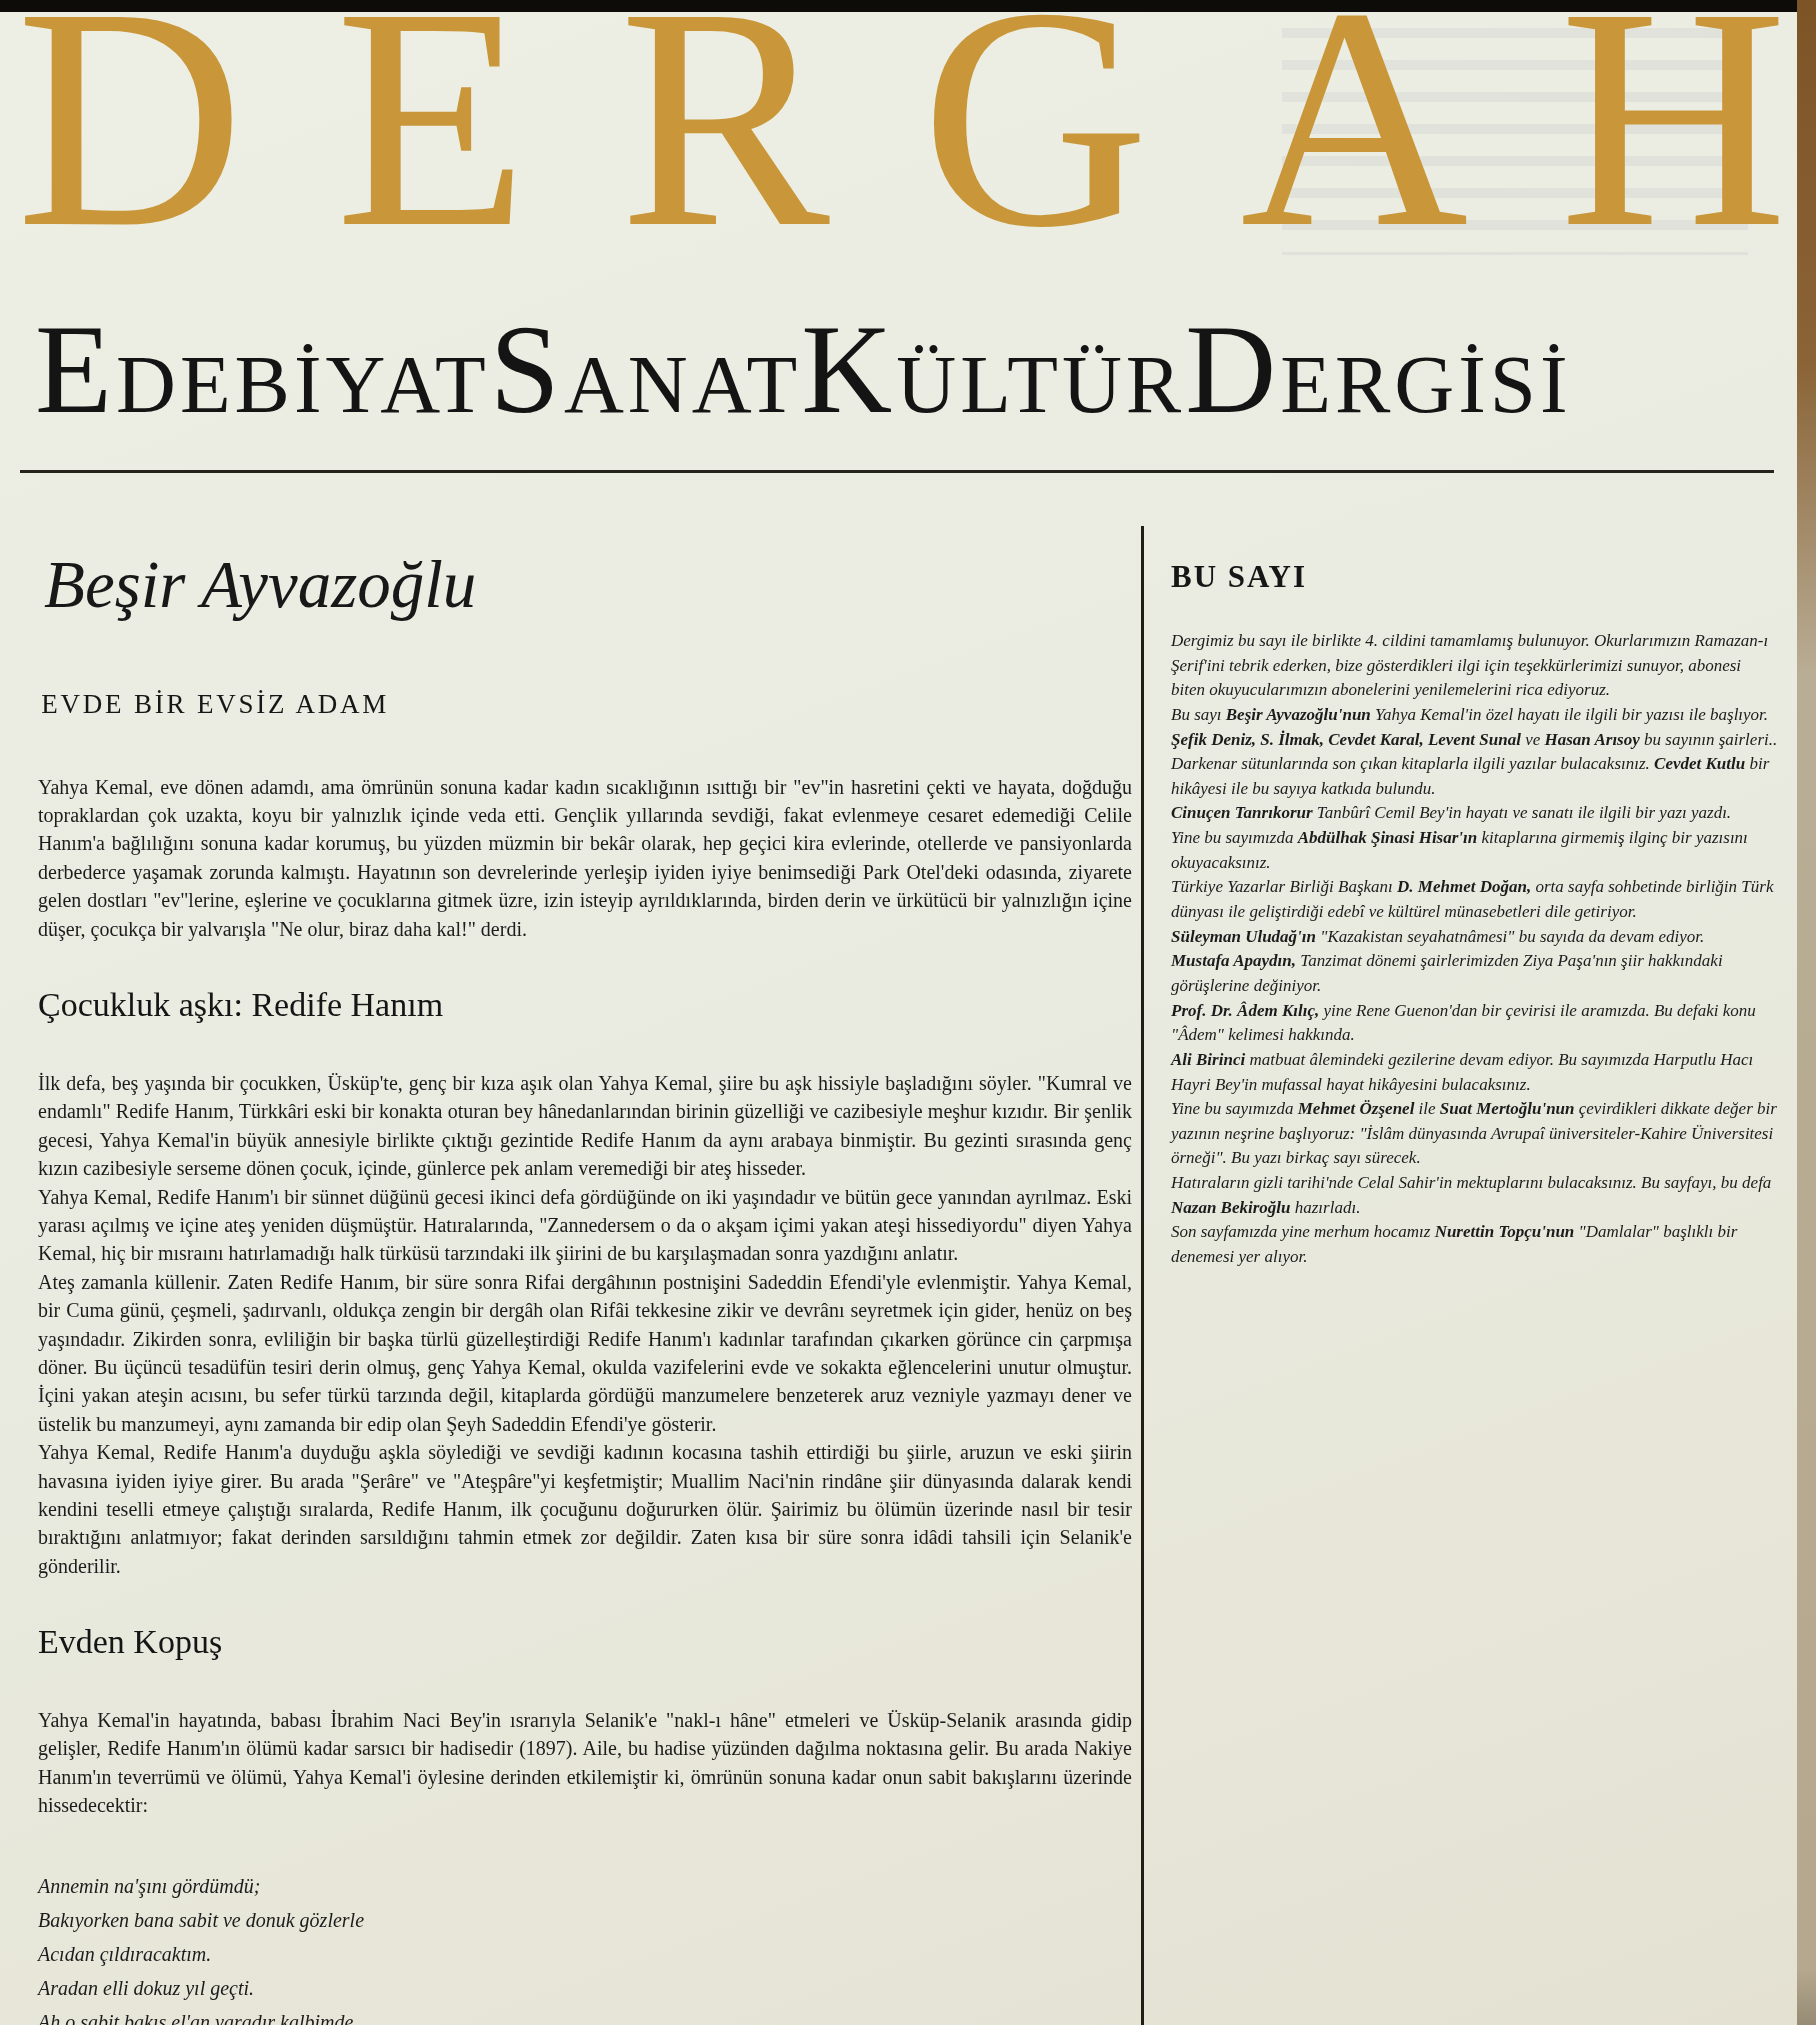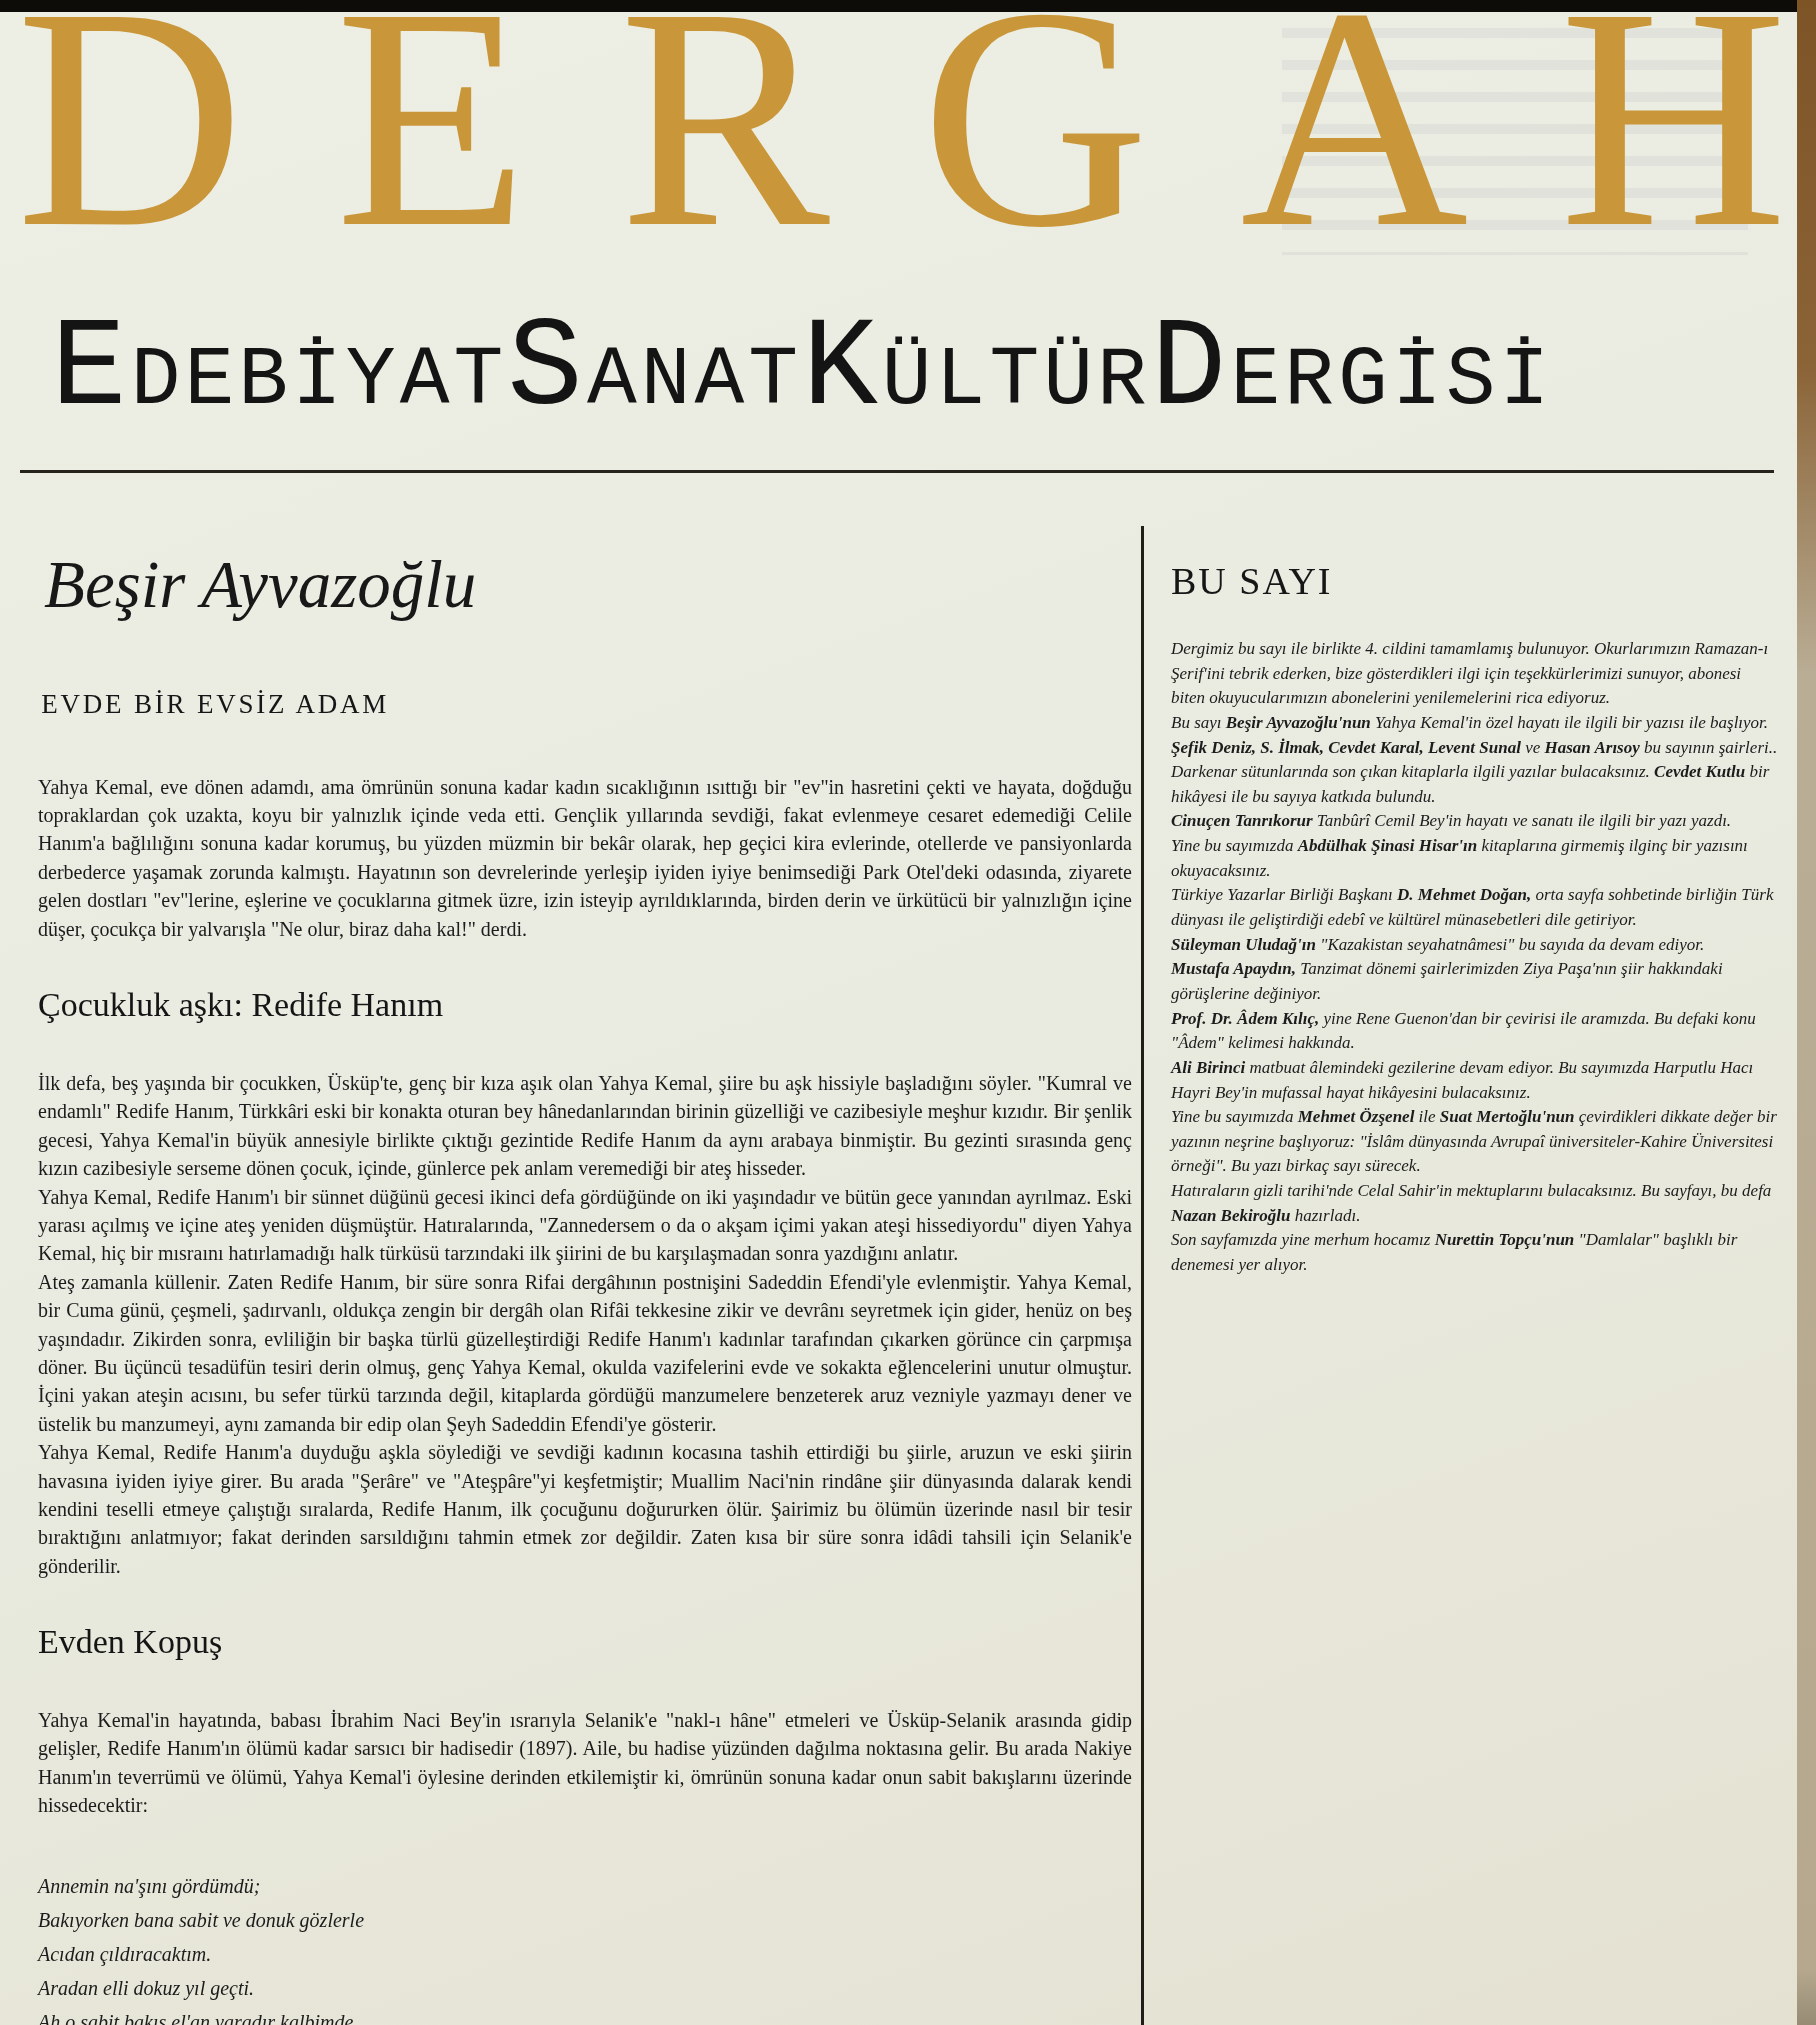--- a/index.html
+++ b/index.html
@@ -21,38 +21,38 @@
   .ghost {
     position:absolute; top:16px; right:49px; width:466px; height:227px;
     background:repeating-linear-gradient(180deg, rgba(150,155,168,0.13) 0 10.5px, rgba(0,0,0,0) 10.5px 32px);
   }
   .masthead-title {
     position:absolute; top:-53px; left:16px;
     font-size:316px; line-height:1; letter-spacing:91px; white-space:nowrap;
     color:#c9973a; font-weight:normal;
   }
   .masthead-sub {
-    position:absolute; top:286px; left:51px; width:1725px;
-    font-size:83px; letter-spacing:4px; white-space:nowrap; color:#141414;font-family:Liberation Mono, monospace;
+    position:absolute; top:286px; left:35px; width:1725px;
+    font-size:83px; letter-spacing:4px; white-space:nowrap; color:#141414;
   }
   .masthead-sub .bold { font-size:126px; font-weight:normal; }
   .rule-top { position:absolute; left:20px; top:458px; width:1754px; height:2.8px; background:#26231c; }
 
   .col-left { position:absolute; left:38px; top:518px; width:1094px;margin-top:18px; }
   .author { font-style:italic; font-size:67px; line-height:1.1; margin:0 0 67px 6px; color:#181818; }
   .article-title { font-size:27px; font-weight:normal; letter-spacing:2.8px; margin:0 0 53px 3.2px; color:#161616; }
   .body-text p { font-size:20px; line-height:1.42; text-align:justify; margin:0; }
   .section-heading { font-size:34px; font-weight:normal; margin:43px 0 45px 0; color:#151515; }
   .poem { margin-top:49px; }
   .poem div { font-style:italic; font-size:20px; line-height:1.7; }
 
   .col-divider { position:absolute; left:1141px; top:514px; width:2.8px; height:1584px; background:#211e18; }
 
   .col-right { position:absolute; left:1171px; top:547px; width:608px; }
-  .bu-sayi-heading { font-size:38px; font-weight:normal; letter-spacing:2px; margin:0 0 34px 0; color:#161616; }
+  .bu-sayi-heading { font-size:31px; font-weight:bold; letter-spacing:2px; margin:0 0 34px 0; color:#161616; }
   .bu-sayi p { font-style:italic; font-size:17px; line-height:1.45; margin:0; }
   .bu-sayi .bold { font-weight:bold; }
 </style>
 </head>
 <body>
 
 <div class="edge-right"></div>
 
 <div class="page">
   <div class="ghost"></div>

